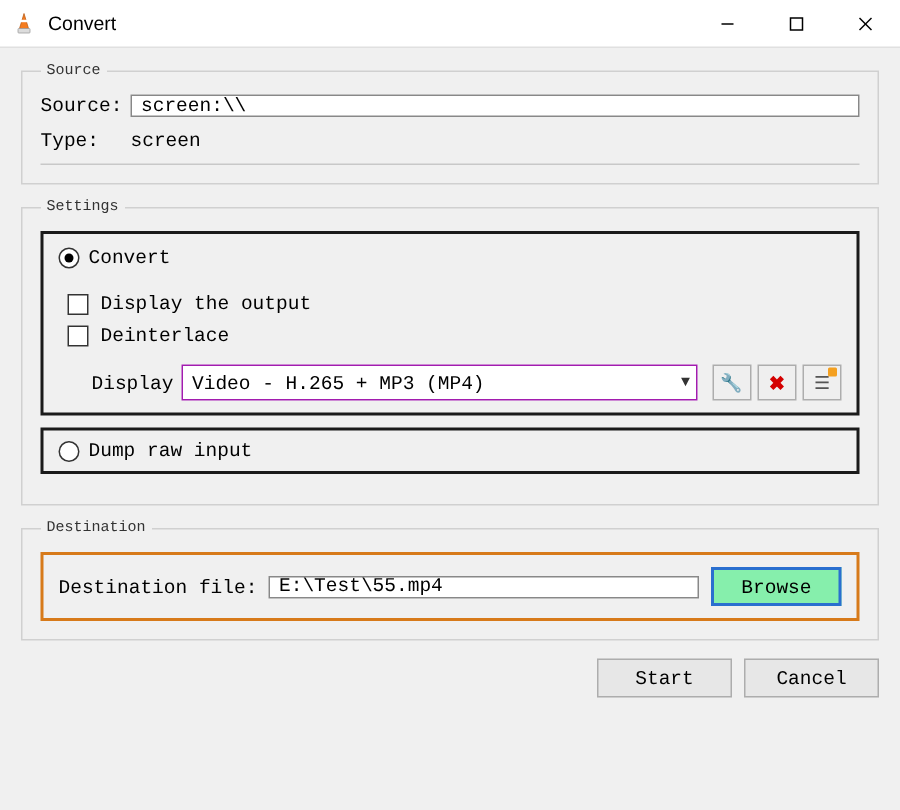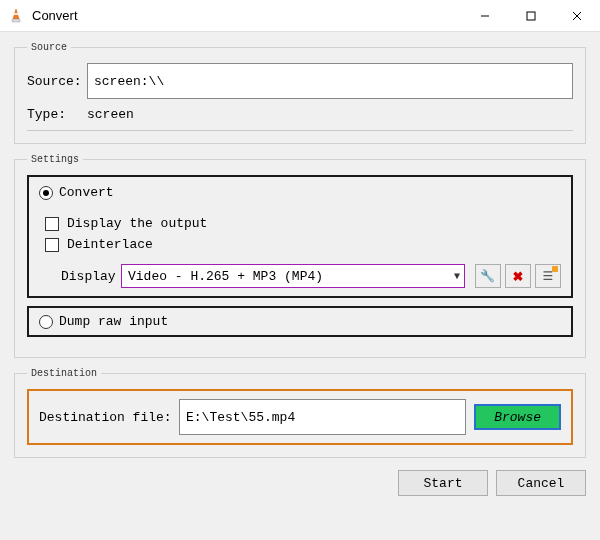--- a/index.html
+++ b/index.html
@@ -41,21 +41,21 @@
       color: #333;
       font-size: 10px;
     }
 
     .row { display: flex; align-items: center; margin-bottom: 8px; }
     .row:last-child { margin-bottom: 0; }
     .label { min-width: 60px; }
     .label-wide { min-width: 140px; }
     .textfield {
       flex: 1;
-      height: 36px;
+      height: 15px;
       background: #fff;
       border: 1px solid #888;
       padding: 1px 6px;
       font-family: inherit;
       font-size: 13px;
       line-height: 18px;
     }
     .hr { border: none; border-top: 1px solid #c8c8c8; margin-top: 4px; }
 
     .box-black { border: 2px solid #1a1a1a; padding: 8px 10px; margin-bottom: 8px; }
@@ -89,21 +89,21 @@
       width: 26px; height: 24px; background: #efefef; border: 1px solid #adadad;
       display: flex; align-items: center; justify-content: center; margin-left: 4px;
       font-family: sans-serif;
     }
 
     .btn {
       height: 26px; background: #e7e7e7; border: 1px solid #adadad;
       padding: 0 18px; font-family: inherit; font-size: 13px;
       display: inline-flex; align-items: center; justify-content: center;
     }
-    .btn.blue-highlight { border: 2px solid #2a6fcf; background: #22c55e; font-style: italic; }
+    .btn.blue-highlight { border: 2px solid #2a6fcf; background: #86efac; }
 
     .bottom-buttons {
       display: flex; justify-content: flex-end; gap: 8px; margin-top: 12px; align-items: center;
     }
   </style>
 </head>
 <body>
 
 <div class="titlebar">
   <span class="app-icon">

